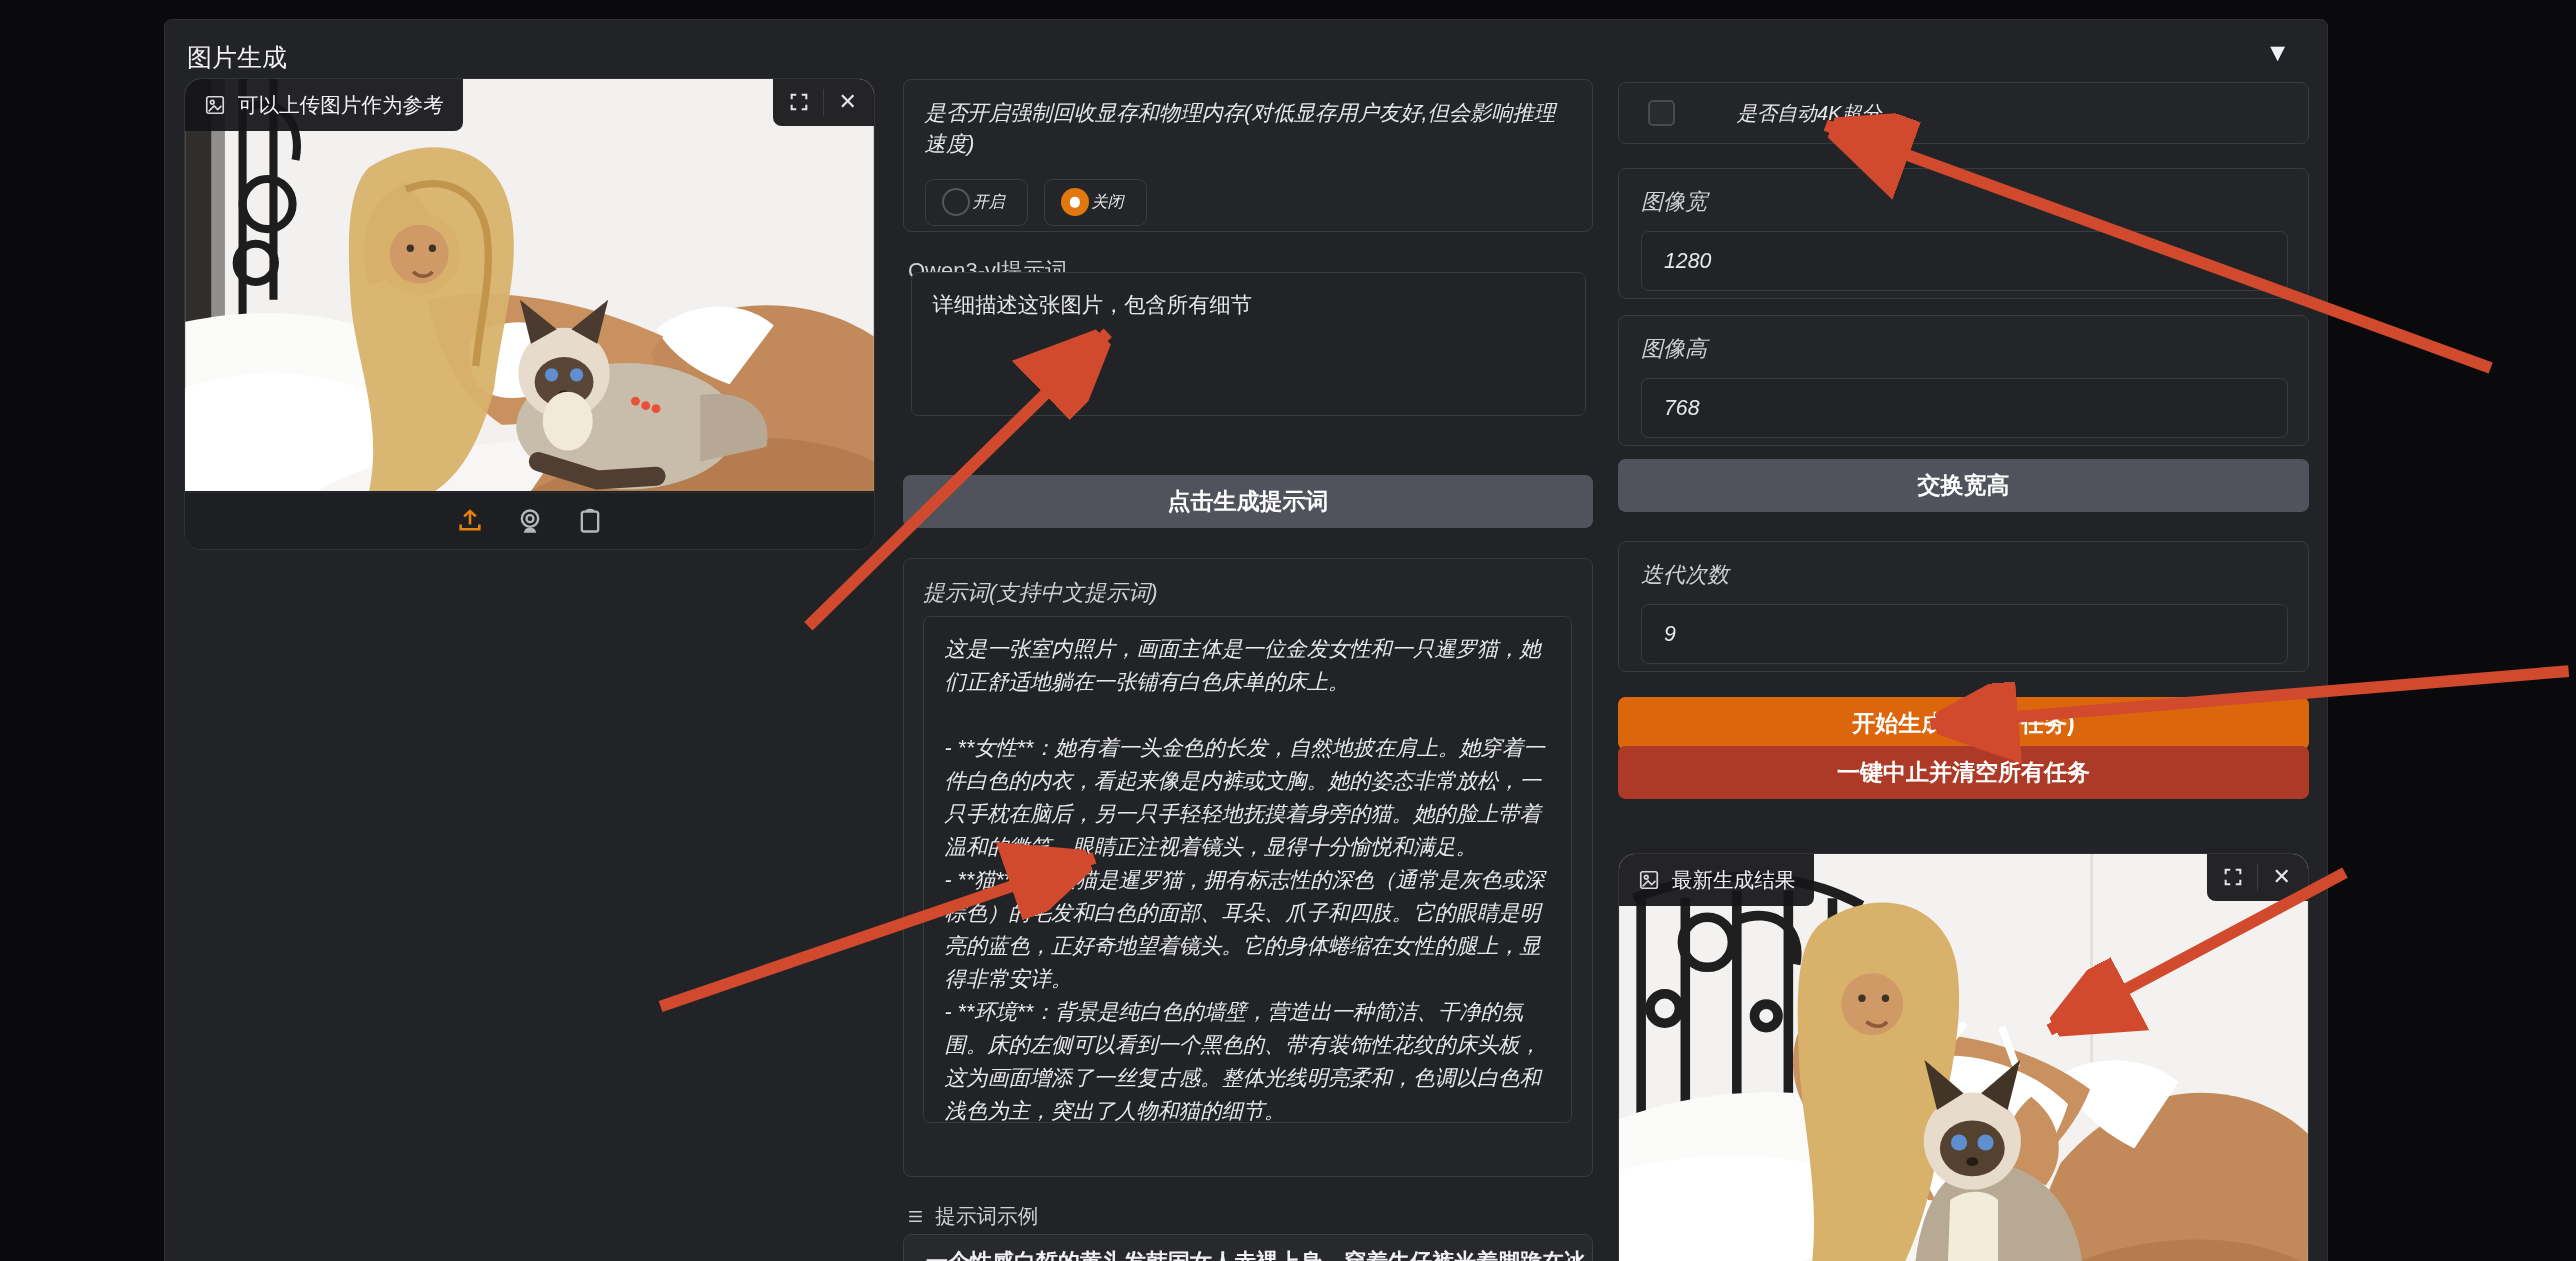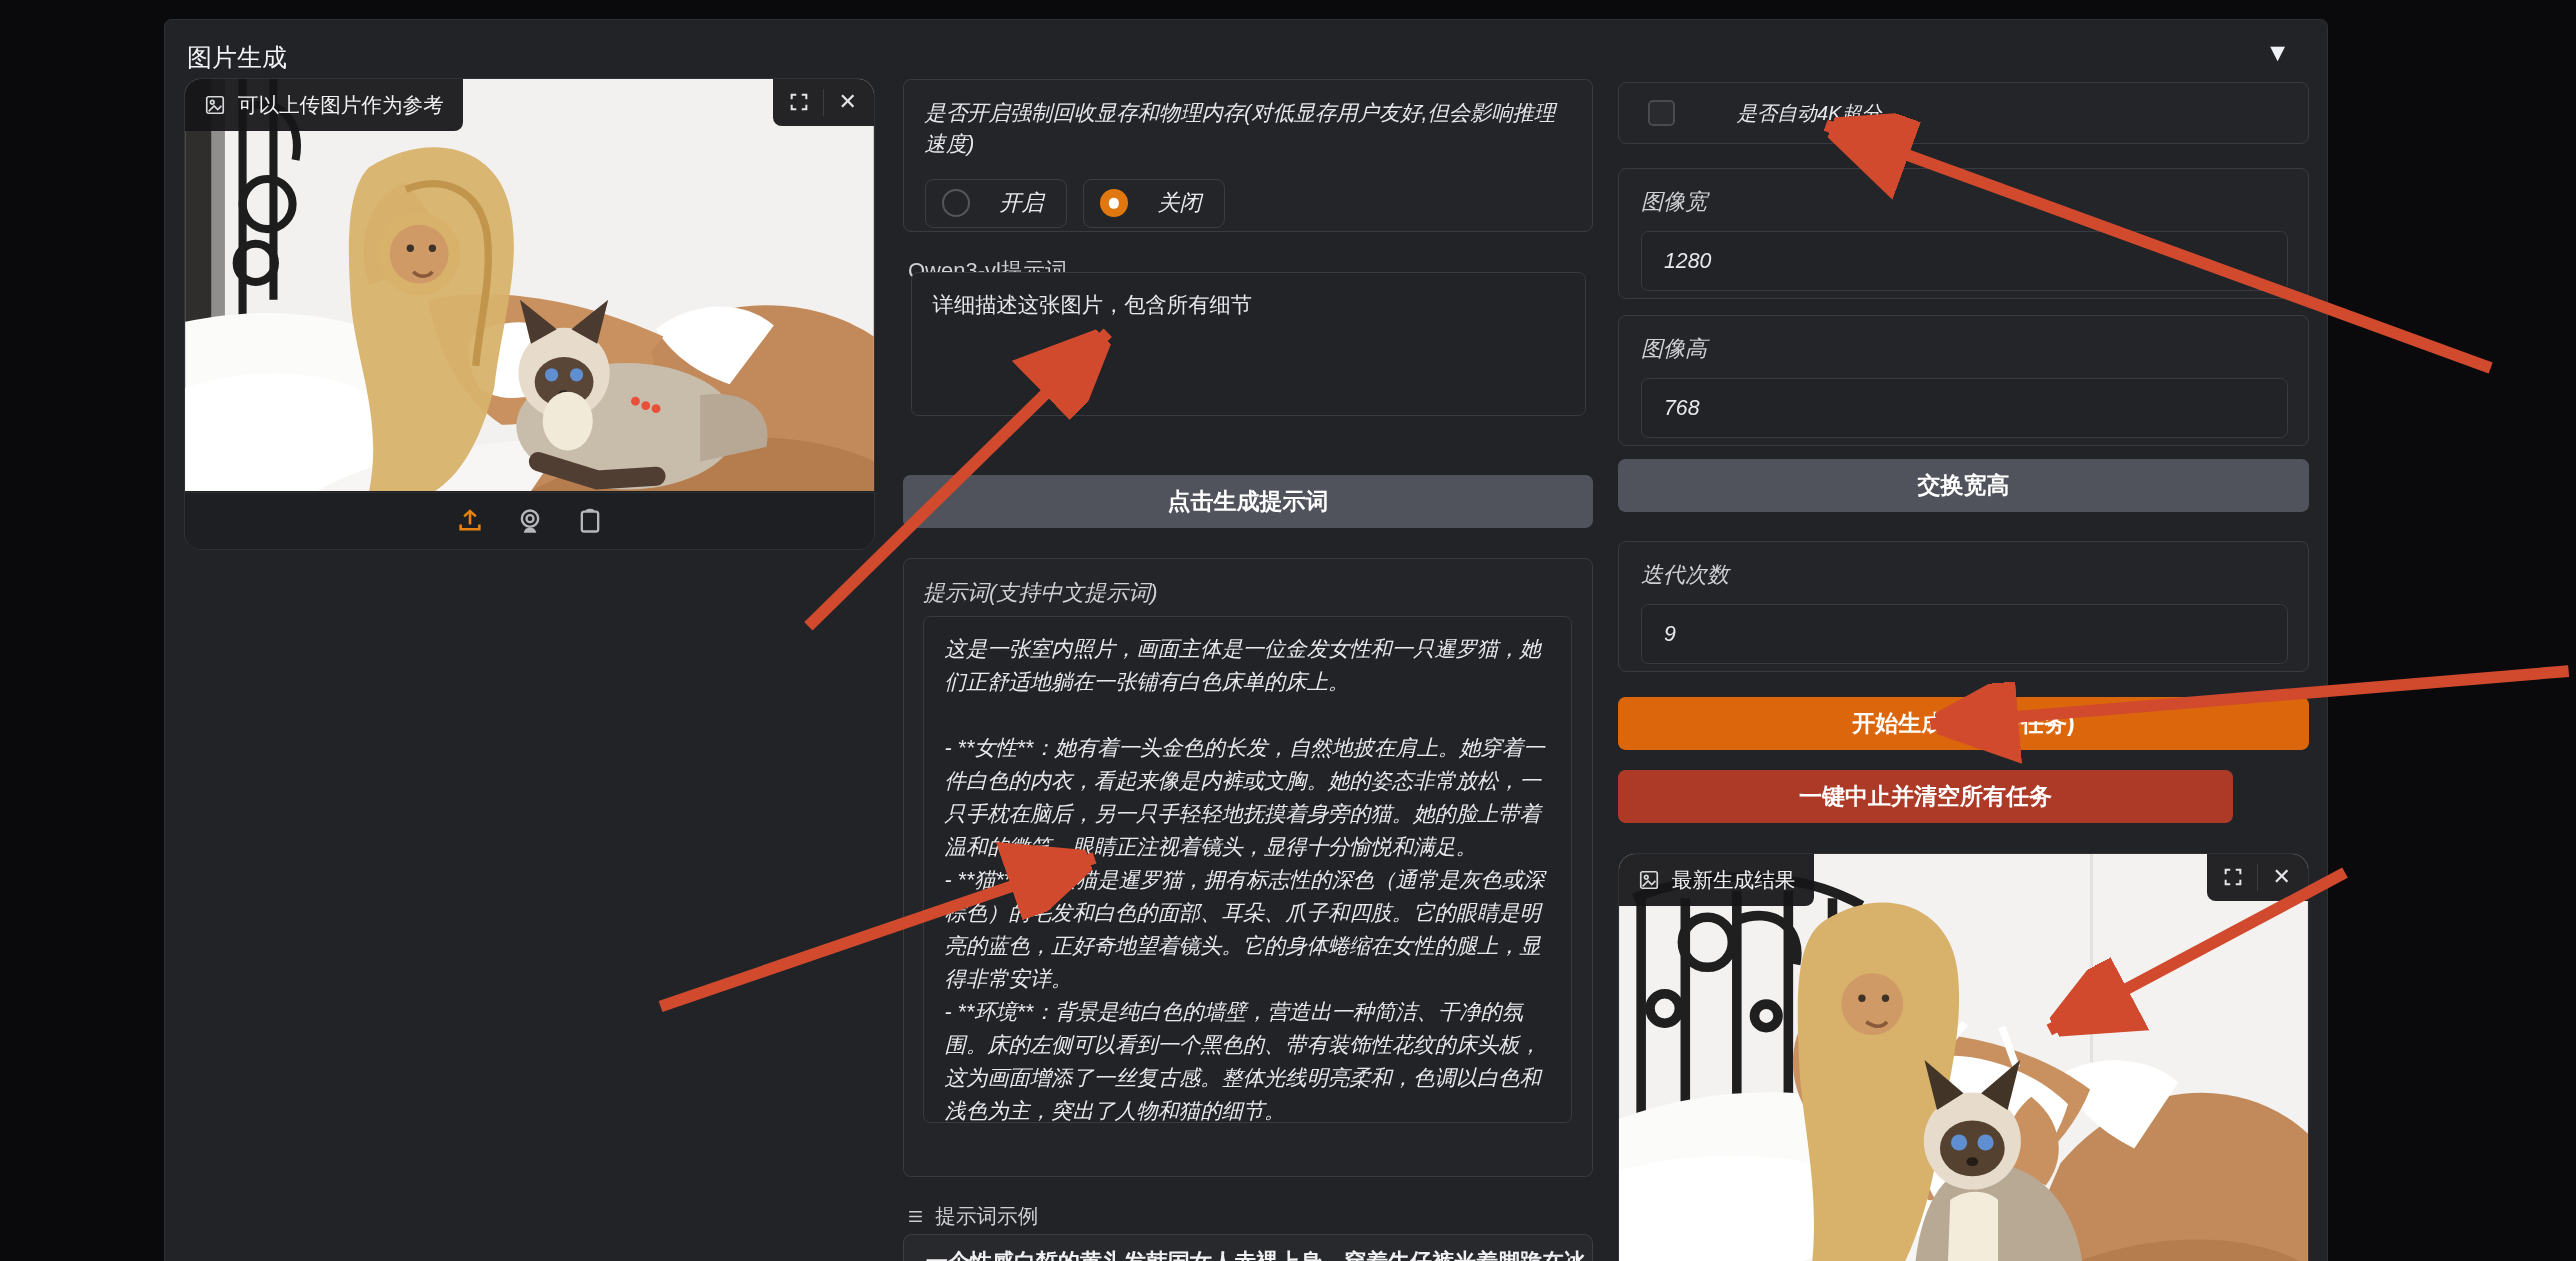--- a/index.html
+++ b/index.html
@@ -37,22 +37,22 @@
     color:#e4e5e8; font-size:22px; cursor:pointer; }
   .ctrl-sep { width:1.5px; height:26.5px; background:#3c3d42; margin:0 7.4px; }
   .photo { position:absolute; left:0; top:0; }
 
   .panel-footer { position:absolute; left:0; right:0; bottom:0; height:57px;
     background:#1e1f22; border-top:1.5px solid #2c2d31; display:flex;
     align-items:center; justify-content:center; gap:32px; }
 
   
   .radio-row { display:flex; gap:16px; margin-top:19px; }
-  .radio-chip { display:flex; align-items:center; gap:30px; border:1.5px solid #3c3d42;
-    border-radius:8.8px; padding:8.8px 22px 8.8px 16px; font-size:22px; cursor:pointer; }
+  .radio-chip { display:flex; align-items:center; gap:3px; border:1.5px solid #3c3d42;
+    border-radius:8.8px; padding:8.8px 22px 8.8px 16px; font-size:16px; cursor:pointer; }
   .radio-circle { width:28px; height:28px; border-radius:50%; border:2.2px solid #55565c; background:transparent; }
   .radio-chip.selected .radio-circle { border:none; background:#e0770f; position:relative; }
   .radio-chip.selected .radio-circle::after { content:""; position:absolute; left:50%; top:50%;
     width:10.3px; height:10.3px; border-radius:50%; background:#ffffff; transform:translate(-50%,-50%); }
 
   
   .checkbox { width:26.5px; height:26.5px; border:2.2px solid #4a4b51; border-radius:5.1px; background:#2a2b2f; cursor:pointer; }
 
   .textarea { background:#222327; border:1.5px solid #3a3b40; border-radius:7.4px;
     font-size:21.3px; line-height:33px; color:#e8e9eb; padding:16px 20.6px;
@@ -226,21 +226,21 @@
   </div>
 
   <div class="btn btn-grey" style="left:1618px; top:459px; width:691px; height:53px;">交换宽高</div>
 
   <div class="group" style="left:1618px; top:541px; width:691px; height:131px; padding:17.7px 22px;">
     <div class="field-label">迭代次数</div>
     <div class="text-input" style="margin-top:14.7px; width:647px; height:60px;">9</div>
   </div>
 
   <div class="btn btn-orange" style="left:1618px; top:697px; width:691px; height:53px;">开始生成(异步多任务)</div>
-  <div class="btn btn-red" style="left:1618px; top:770px; width:615px; height:53px;">一键中止并清空所有任务</div>
+  <div class="btn btn-red" style="left:1618px; top:746px; width:691px; height:53px;">一键中止并清空所有任务</div>
 
   <div class="img-panel" style="left:1618px; top:853px; width:691px; height:449px;">
     <svg class="photo" width="689" height="446" viewBox="0 0 936 606">
       <rect width="936" height="606" fill="#f3f2f0"></rect>
       <rect x="640" y="0" width="4" height="360" fill="#e2e1de"></rect>
 
       <g stroke="#1f1f1f" stroke-width="13" fill="none">
         <path d="M20 60 C 120 20 240 20 330 70"></path>
         <path d="M30 60 L30 400"></path>
           <path d="M330 70 L330 330"></path>

